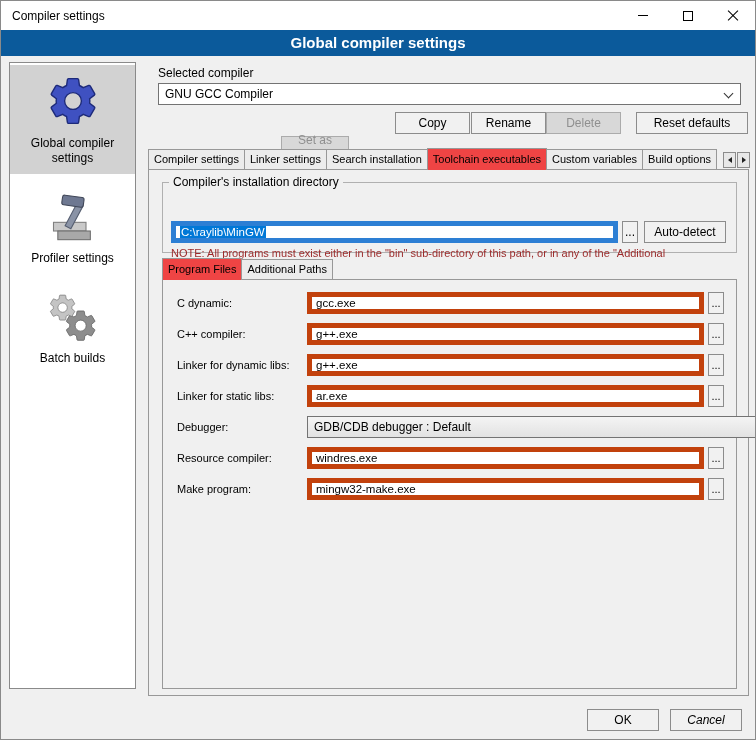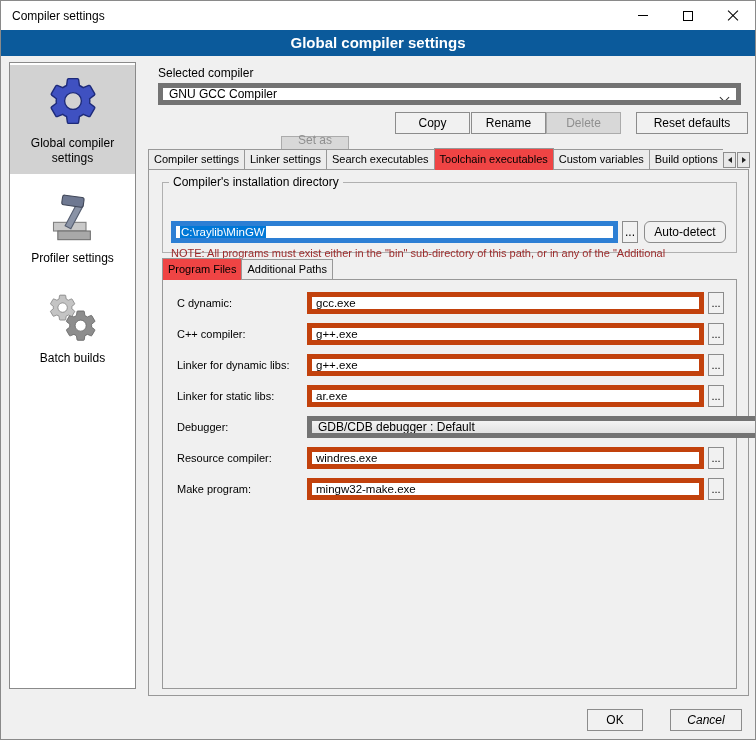--- a/index.html
+++ b/index.html
@@ -28,21 +28,21 @@
   .side-item { display:flex; flex-direction:column; align-items:center; padding:8px 2px 8px; }
   .side-item.selected { background:#d2d2d2; }
   .side-item + .side-item { margin-top:10px; }
   .side-icon { width:56px; height:56px; }
   .side-icon2 { width:52px; height:52px; }
   .side-label { font-size:12px; text-align:center; margin-top:7px; color:#000; line-height:15px; }
 
   
   .main { position:absolute; left:145px; top:0; width:603px; height:684px; }
   .sc-label { position:absolute; left:12px; top:10px; font-size:12px; }
-  .combo { background:#fff; border:5px solid #737373; display:flex; align-items:center; padding:0 22px 0 6px; position:relative; font-size:12px; white-space:nowrap; overflow:hidden; }
+  .combo { background:#fff; border:1px solid #737373; display:flex; align-items:center; padding:0 22px 0 6px; position:relative; font-size:12px; white-space:nowrap; overflow:hidden; }
   .chev { width:7px; height:7px; border-right:1px solid #333; border-bottom:1px solid #333; transform:rotate(45deg); display:inline-block; position:absolute; right:8px; top:6px; }
   .sc-combo { position:absolute; left:12px; top:27px; width:583px; height:22px; }
 
   .btn { font-size:12px; color:#000; background:#f1f1f1; border:1px solid #8c8c8c; height:22px; display:inline-flex; align-items:center; justify-content:center; padding:0 2px; cursor:default; }
   .btn.disabled { background:#d8d8d8; color:#8f8f8f; border-color:#ababab; }
   .b-setdefault { position:absolute; left:135px; top:56px; width:68px;margin-top:24px; }
   .b-copy { position:absolute; left:249px; top:56px; width:75px; }
   .b-rename { position:absolute; left:325px; top:56px; width:75px; }
   .b-delete { position:absolute; left:400px; top:56px; width:75px; }
   .b-reset { position:absolute; left:490px; top:56px; width:112px; }
@@ -61,36 +61,36 @@
   .tabpanel { position:absolute; left:2px; top:113px; width:601px; height:527px; border:1px solid #989898; background:#f0f0f0; z-index:1; }
 
   
   .group { position:absolute; left:13px; top:5px; width:575px; height:78px; border:1px solid #b0b0b0; margin:0; padding:0; min-width:0; }
   .group legend { font-size:12px; margin-left:6px; padding:0 4px; }
   .textbox { background:#fff; border:5px solid #c2410c; display:flex; align-items:flex-end; padding:0 4px; font-size:11.5px; white-space:nowrap; overflow:hidden; }
   .textbox.focus { border-color:#2d7fd4; }
   .sel { background:#0078d7; color:#fff; padding:0 1px; }
   .dir-input { position:absolute; left:8px; top:32px; width:447px; height:22px; }
   .dir-browse { position:absolute; left:459px; top:32px; width:16px; height:22px; }
-  .b-autodetect { position:absolute; left:481px; top:32px; width:82px; height:22px;border-radius:6px; }
+  .b-autodetect { position:absolute; left:481px; top:32px; width:82px; height:22px; }
   .note { position:absolute; left:8px; top:58px; width:560px; font-size:11px; color:#9c2b2b; white-space:nowrap; overflow:hidden; }
 
   
   .subtabs { position:absolute; left:13px; top:88px; height:22px; display:flex; align-items:flex-end; z-index:2; }
   .subpanel { position:absolute; left:13px; top:109px; width:575px; height:410px; border:1px solid #989898; background:#f0f0f0; z-index:1; }
 
   
   .frow { position:absolute; left:0; width:100%; height:22px; }
   .flabel { position:absolute; left:14px; top:0; line-height:22px; font-size:11px; white-space:nowrap; }
   .finput { position:absolute; left:144px; top:0; width:397px; height:22px; }
   .fbrowse { position:absolute; left:545px; top:0; width:16px; height:22px; font-size:11px; }
   .fcombo { position:absolute; left:144px; top:0; width:474px; height:22px; background:linear-gradient(#f4f4f4,#e2e2e2); }
 
   
-  .b-ok { position:absolute; left:586px; top:653px; width:56px; height:22px; }
+  .b-ok { position:absolute; left:586px; top:653px; width:72px; height:22px; }
   .b-cancel { position:absolute; left:669px; top:653px; width:72px; height:22px;font-style:italic; }
 </style>
 </head>
 <body>
 
 <div class="window">
 
   <div class="titlebar">
     <span class="title">Compiler settings</span>
     <div class="controls">
@@ -149,21 +149,21 @@
 
       <button class="btn disabled b-setdefault">Set as default</button>
       <button class="btn b-copy">Copy</button>
       <button class="btn b-rename">Rename</button>
       <button class="btn disabled b-delete">Delete</button>
       <button class="btn b-reset">Reset defaults</button>
 
       <div class="tabstrip">
         <div class="tab">Compiler settings</div>
         <div class="tab">Linker settings</div>
-        <div class="tab">Search executables</div>
+        <div class="tab">Search installation</div>
         <div class="tab active">Toolchain executables</div>
         <div class="tab">Custom variables</div>
         <div class="tab">Build options</div>
       </div>
       <div class="tab-arrows">
         <button class="tbtn">
             <span class="tri-left"></span>
           </button>
         <button class="tbtn">
             <span class="tri-right"></span>

